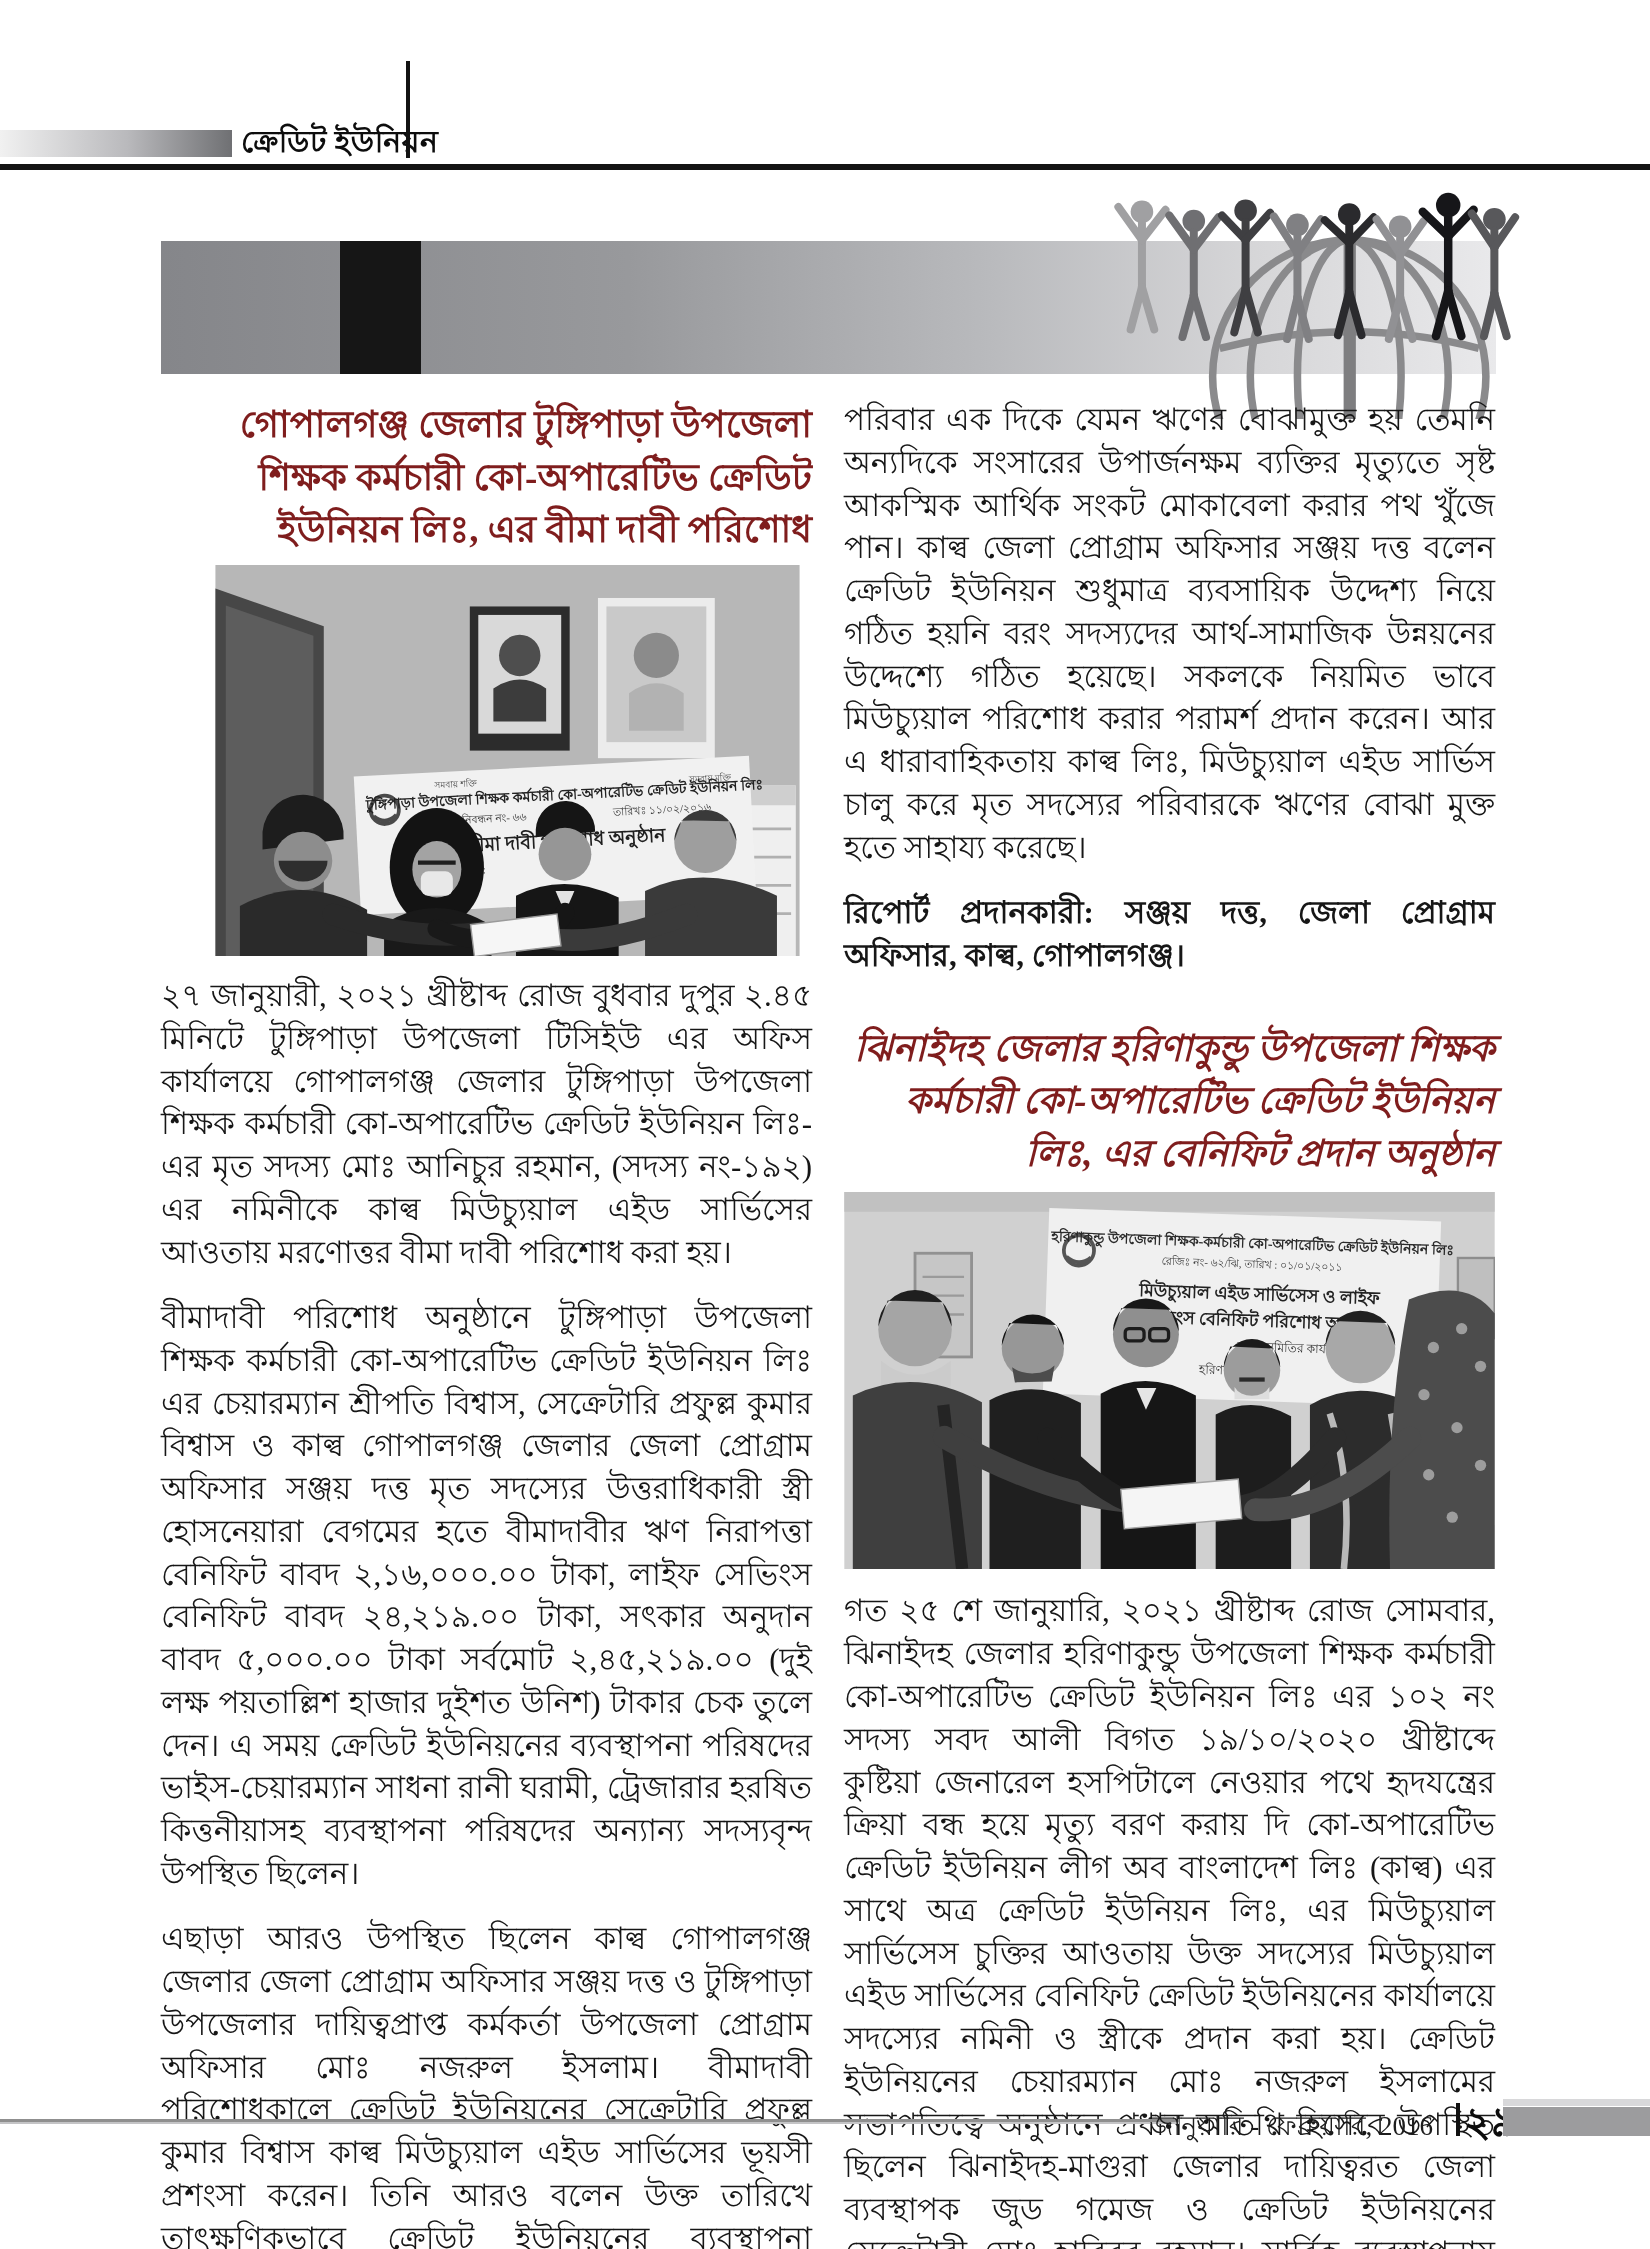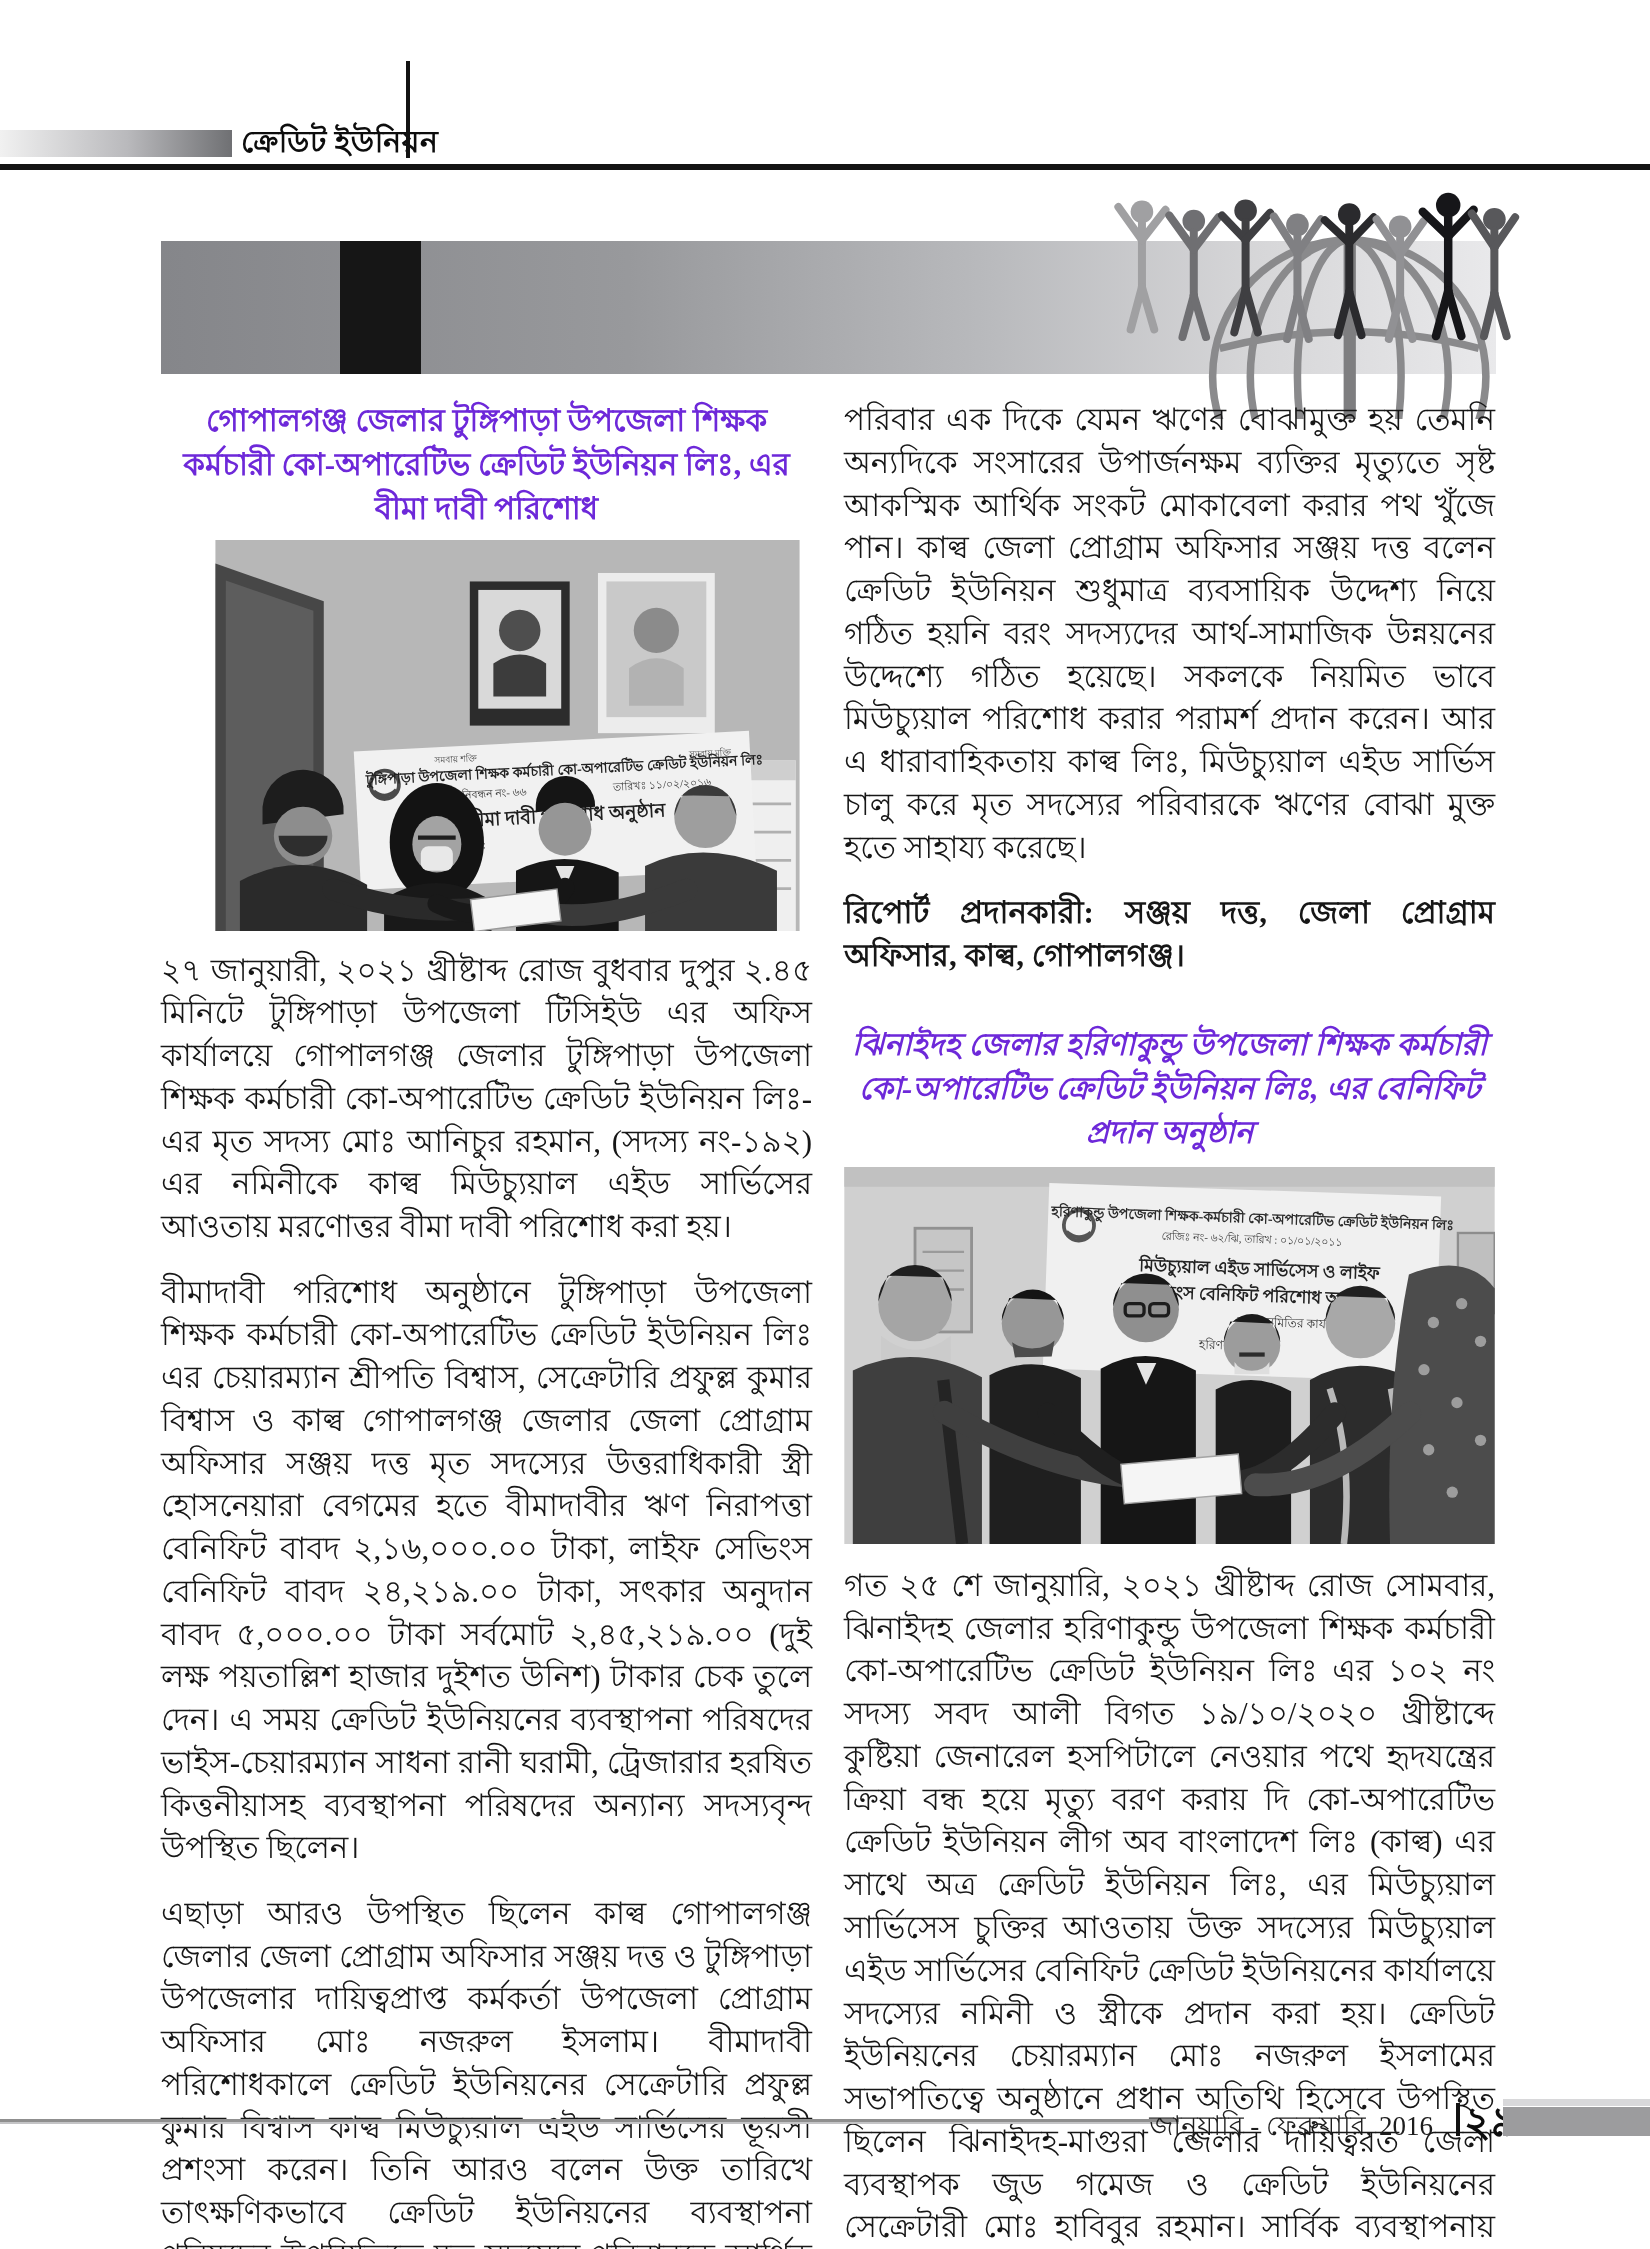--- a/index.html
+++ b/index.html
@@ -21,21 +21,21 @@
   .news-stripe{position:absolute;left:340px;top:241px;width:81px;height:133px;background:#161616;}
   .news-title{position:absolute;left:343px;top:249px;font-size:93px;font-weight:bold;line-height:1.1;white-space:nowrap;}
   .news-title .lt-white{color:#ffffff;}
   .news-title .lt-dark{color:#141414;}
   .globe-svg{position:absolute;left:1085px;top:174px;width:439px;height:245px;}
 
   
   .col{position:absolute;width:651px;}
   .col-left{left:161px;top:399px;}
   .col-right{left:844px;top:399px;}
-  .headline{font-size:31px;font-weight:bold;line-height:1.42;color:#6d28d9;margin:0 0 8.5px 0;text-align:center;}
+  .headline{font-size:37px;font-weight:bold;line-height:1.42;color:#7f1d1d;margin:0 0 8.5px 0;text-align:right;}
   .headline2{margin:45px 0 12.3px 0;font-style:italic;}
   .body-para{font-size:31px;line-height:1.38;text-align:justify;margin:0 0 22.6px 0;color:#161616;}
   .reporter{font-weight:bold;margin-bottom:22px;}
   .photo-frame{display:block;}
   .photo1{margin:6.6px 0 19px 54px;width:585px;height:391px;}
   .photo2{margin:12.3px 0 21px 0;width:651px;height:377px;}
 
   
   .foot-rule{position:absolute;left:0;top:2119px;width:1179px;height:3.3px;background:#8f8f8f;border-bottom:2.4px solid #c4c4c6;}
   .foot-date{position:absolute;left:1141px;top:2105px;width:292px;text-align:right;font-size:27px;color:#1d1d1d;white-space:nowrap;}

